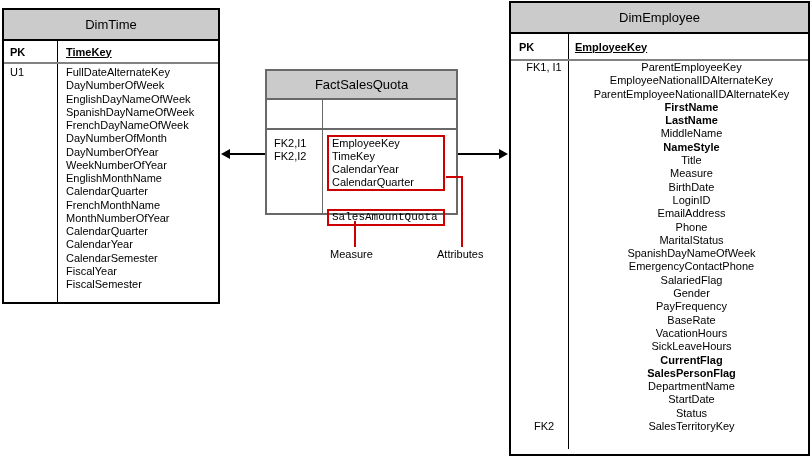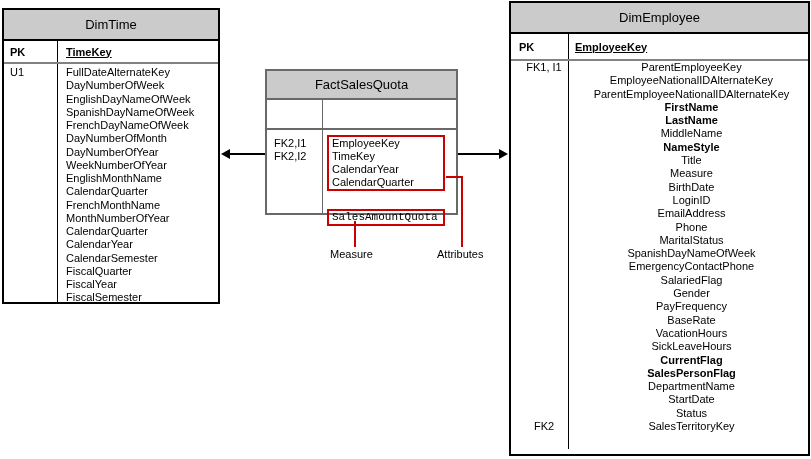--- a/index.html
+++ b/index.html
@@ -158,24 +158,20 @@
         <div class="t-row">
           <div class="key-cell attr-text"></div>
           <div class="name-cell attr-text">CalendarYear</div>
         </div>
 
         <div class="t-row">
           <div class="key-cell attr-text"></div>
           <div class="name-cell attr-text">CalendarSemester</div>
         </div>
 
-        <div class="t-row">
-          <div class="key-cell attr-text"></div>
-          <div class="name-cell attr-text">FiscalQuarter</div>
-        </div>
 
         <div class="t-row">
           <div class="key-cell attr-text"></div>
           <div class="name-cell attr-text">FiscalYear</div>
         </div>
 
         <div class="t-row">
           <div class="key-cell attr-text"></div>
           <div class="name-cell attr-text">FiscalSemester</div>
         </div>

